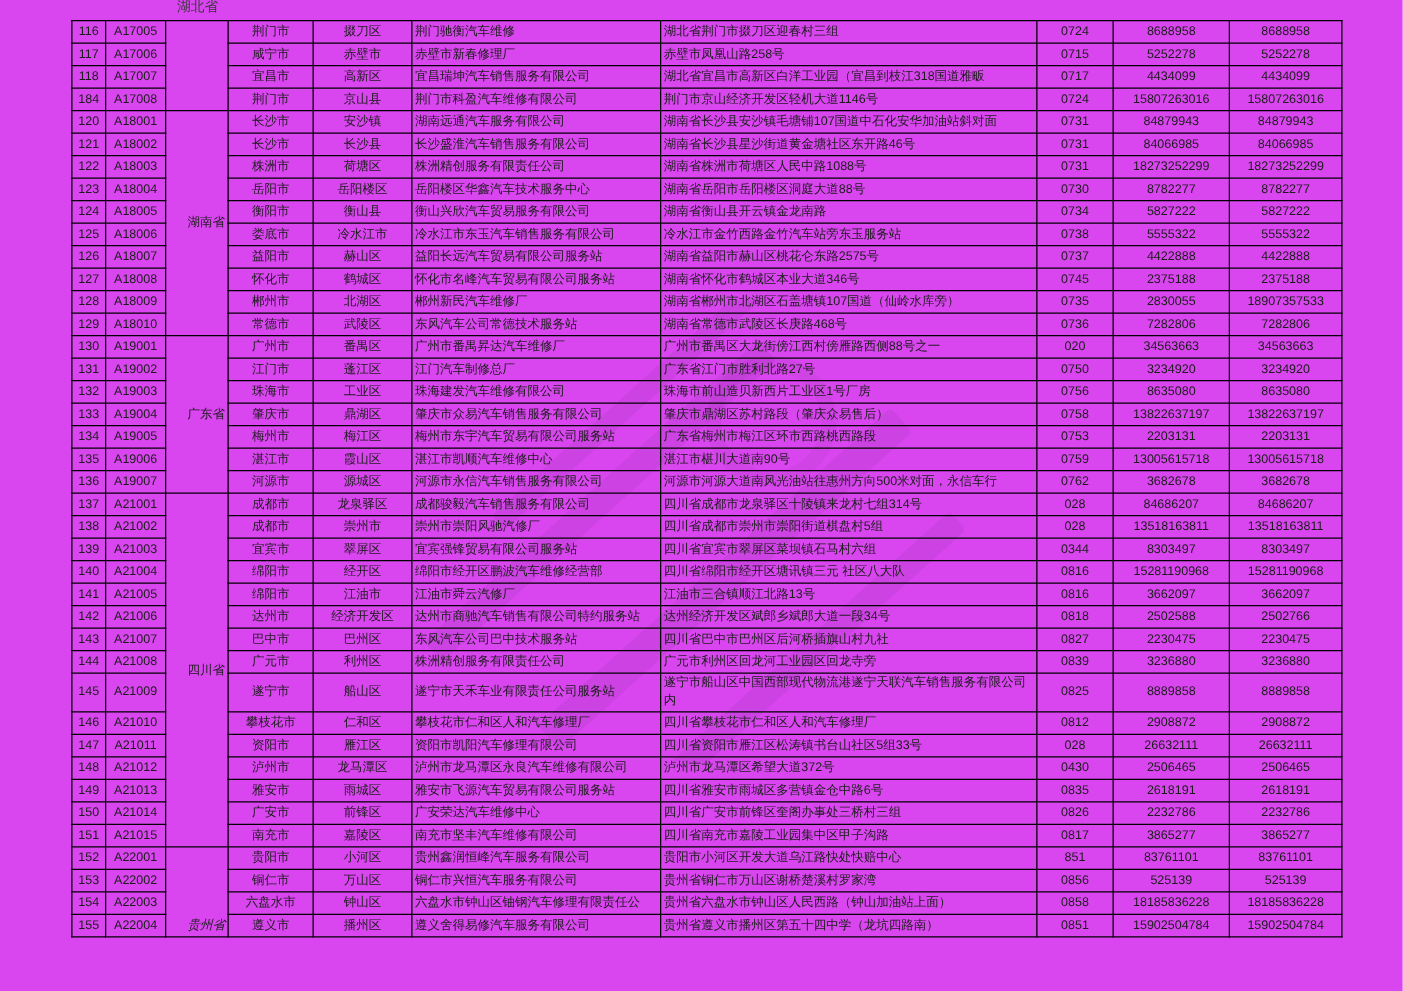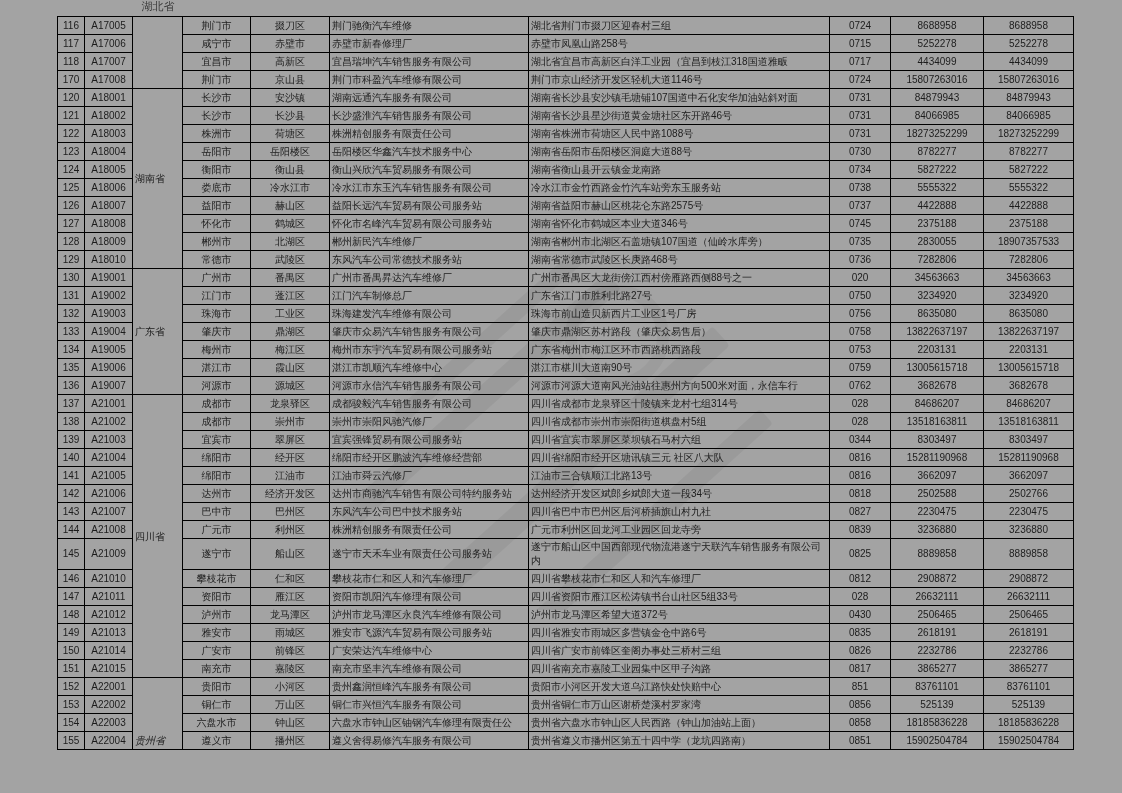--- a/index.html
+++ b/index.html
@@ -1,36 +1,36 @@
 <!DOCTYPE html>
 <html><head>
 <meta charset="utf-8">
 <style>
   html,body{margin:0;padding:0;}
   body{
     width:1122px;height:793px;background:#ffffff;position:relative;overflow:hidden;
     font-family:"Liberation Sans","DejaVu Sans",sans-serif;color:#1c1c1c;
   }
-  .page{position:absolute;inset:0;background:#a3a3a3;}
+  .page{position:absolute;inset:0;background:#d946ef;}
   
   .wm{position:absolute;left:330px;top:240px;width:460px;height:370px;pointer-events:none;overflow:hidden;}
   .wm .stripe{position:absolute;background:#000;opacity:0.05;transform:rotate(-42deg);border-radius:4px;}
   .wm .ring{position:absolute;border:12px solid #000;opacity:0.04;border-radius:50%;}
   
   table.grid{
     position:absolute;left:57px;top:16px;border-collapse:collapse;table-layout:fixed;
     font-size:10px;
   }
   table.grid td{
     border:1px solid #000;height:17px;line-height:17px;padding:0 2px;
     white-space:nowrap;overflow:hidden;color:#1c1c1c;
   }
   td.c{text-align:center;}
   td.l{text-align:left;}
-  td.prov{text-align:left;vertical-align:middle;}
+  td.prov{text-align:right;vertical-align:middle;}
   td.no-top{border-top:none;}
   td.no-bottom{border-bottom:none;vertical-align:bottom;padding-bottom:1px;font-style:italic;}
   tr.tall td{height:30px;line-height:14px;}
   tr.tall td.wrap{white-space:normal;line-height:14px;margin-top:43px;}
   
   .clip-top-label{
     position:absolute;left:134px;top:0;width:48px;height:13px;overflow:hidden;
     text-align:center;font-size:11px;pointer-events:none;
   }
   .clip-top-label span{display:inline-block;margin-top:-5px;line-height:16px;color:#3a3a3a;}
@@ -94,21 +94,21 @@
           <td class="c">A17007</td>
           <td class="c">宜昌市</td>
           <td class="c">高新区</td>
           <td class="l">宜昌瑞坤汽车销售服务有限公司</td>
           <td class="l wrap">湖北省宜昌市高新区白洋工业园（宜昌到枝江318国道雅畈</td>
           <td class="c">0717</td>
           <td class="c">4434099</td>
           <td class="c">4434099</td>
         </tr>
         <tr>
-          <td class="c">170</td>
+          <td class="c">184</td>
           <td class="c">A17008</td>
           <td class="c">荆门市</td>
           <td class="c">京山县</td>
           <td class="l">荆门市科盈汽车维修有限公司</td>
           <td class="l wrap">荆门市京山经济开发区轻机大道1146号</td>
           <td class="c">0724</td>
           <td class="c">15807263016</td>
           <td class="c">15807263016</td>
         </tr>
         <tr>

